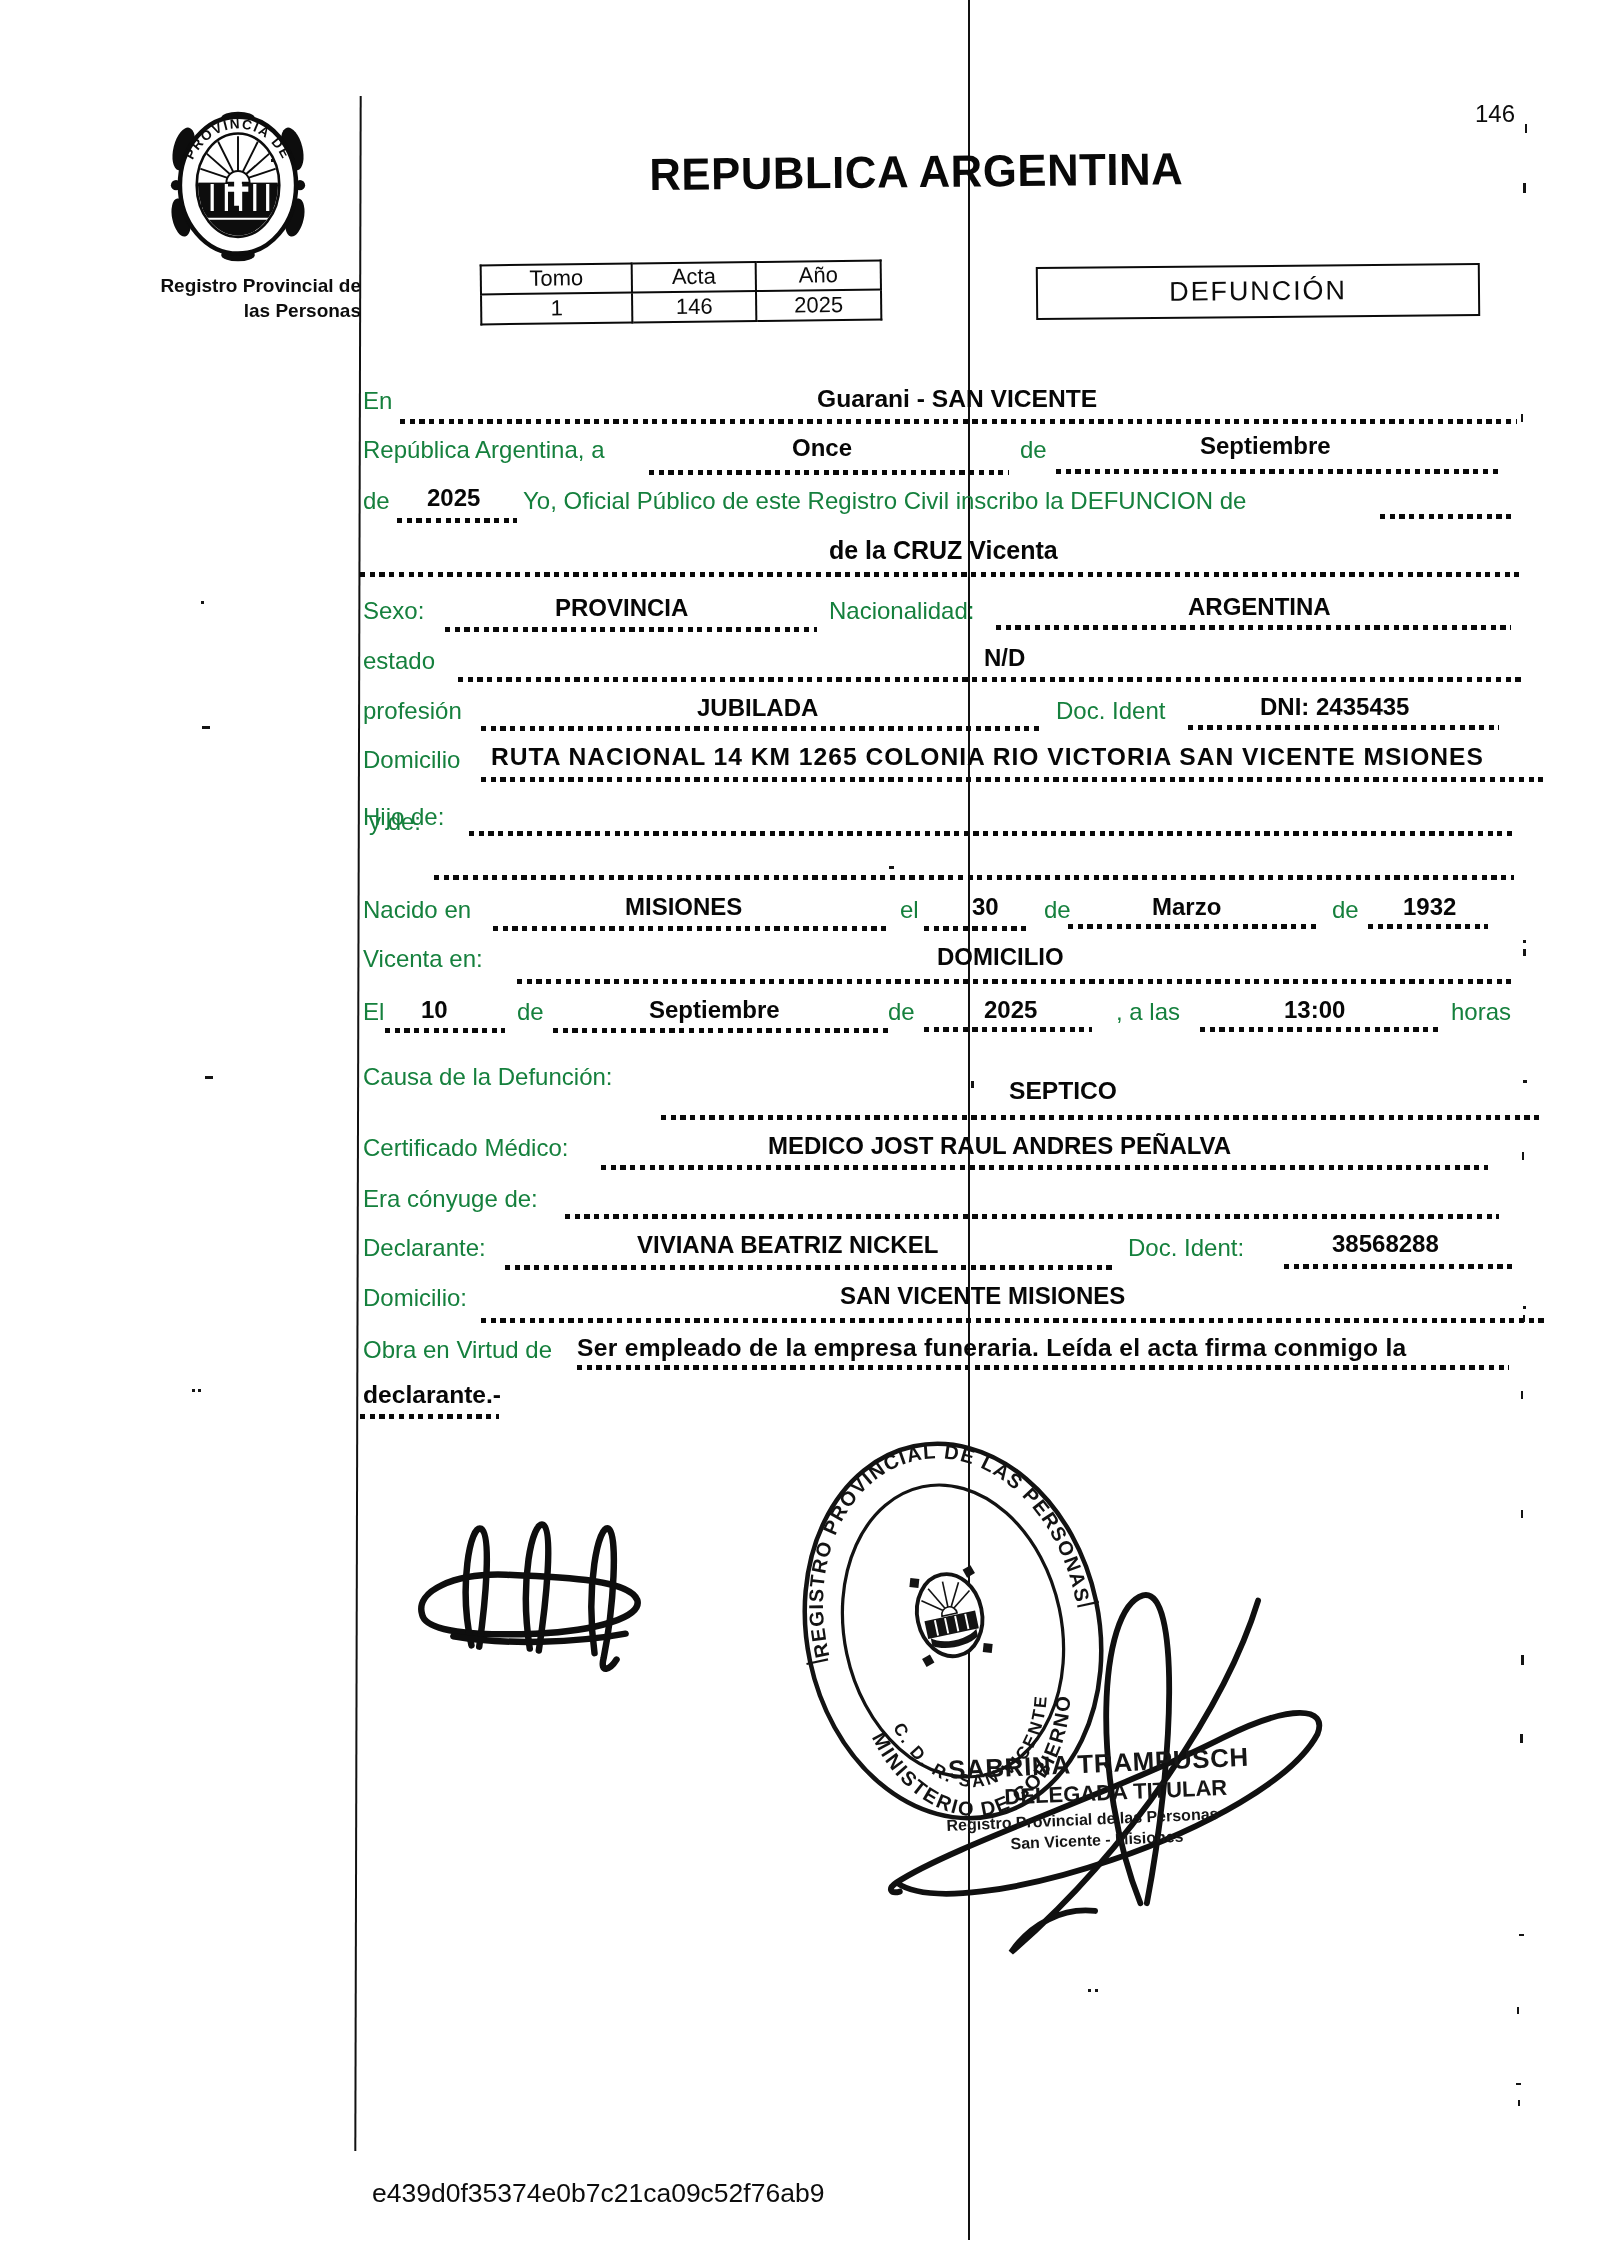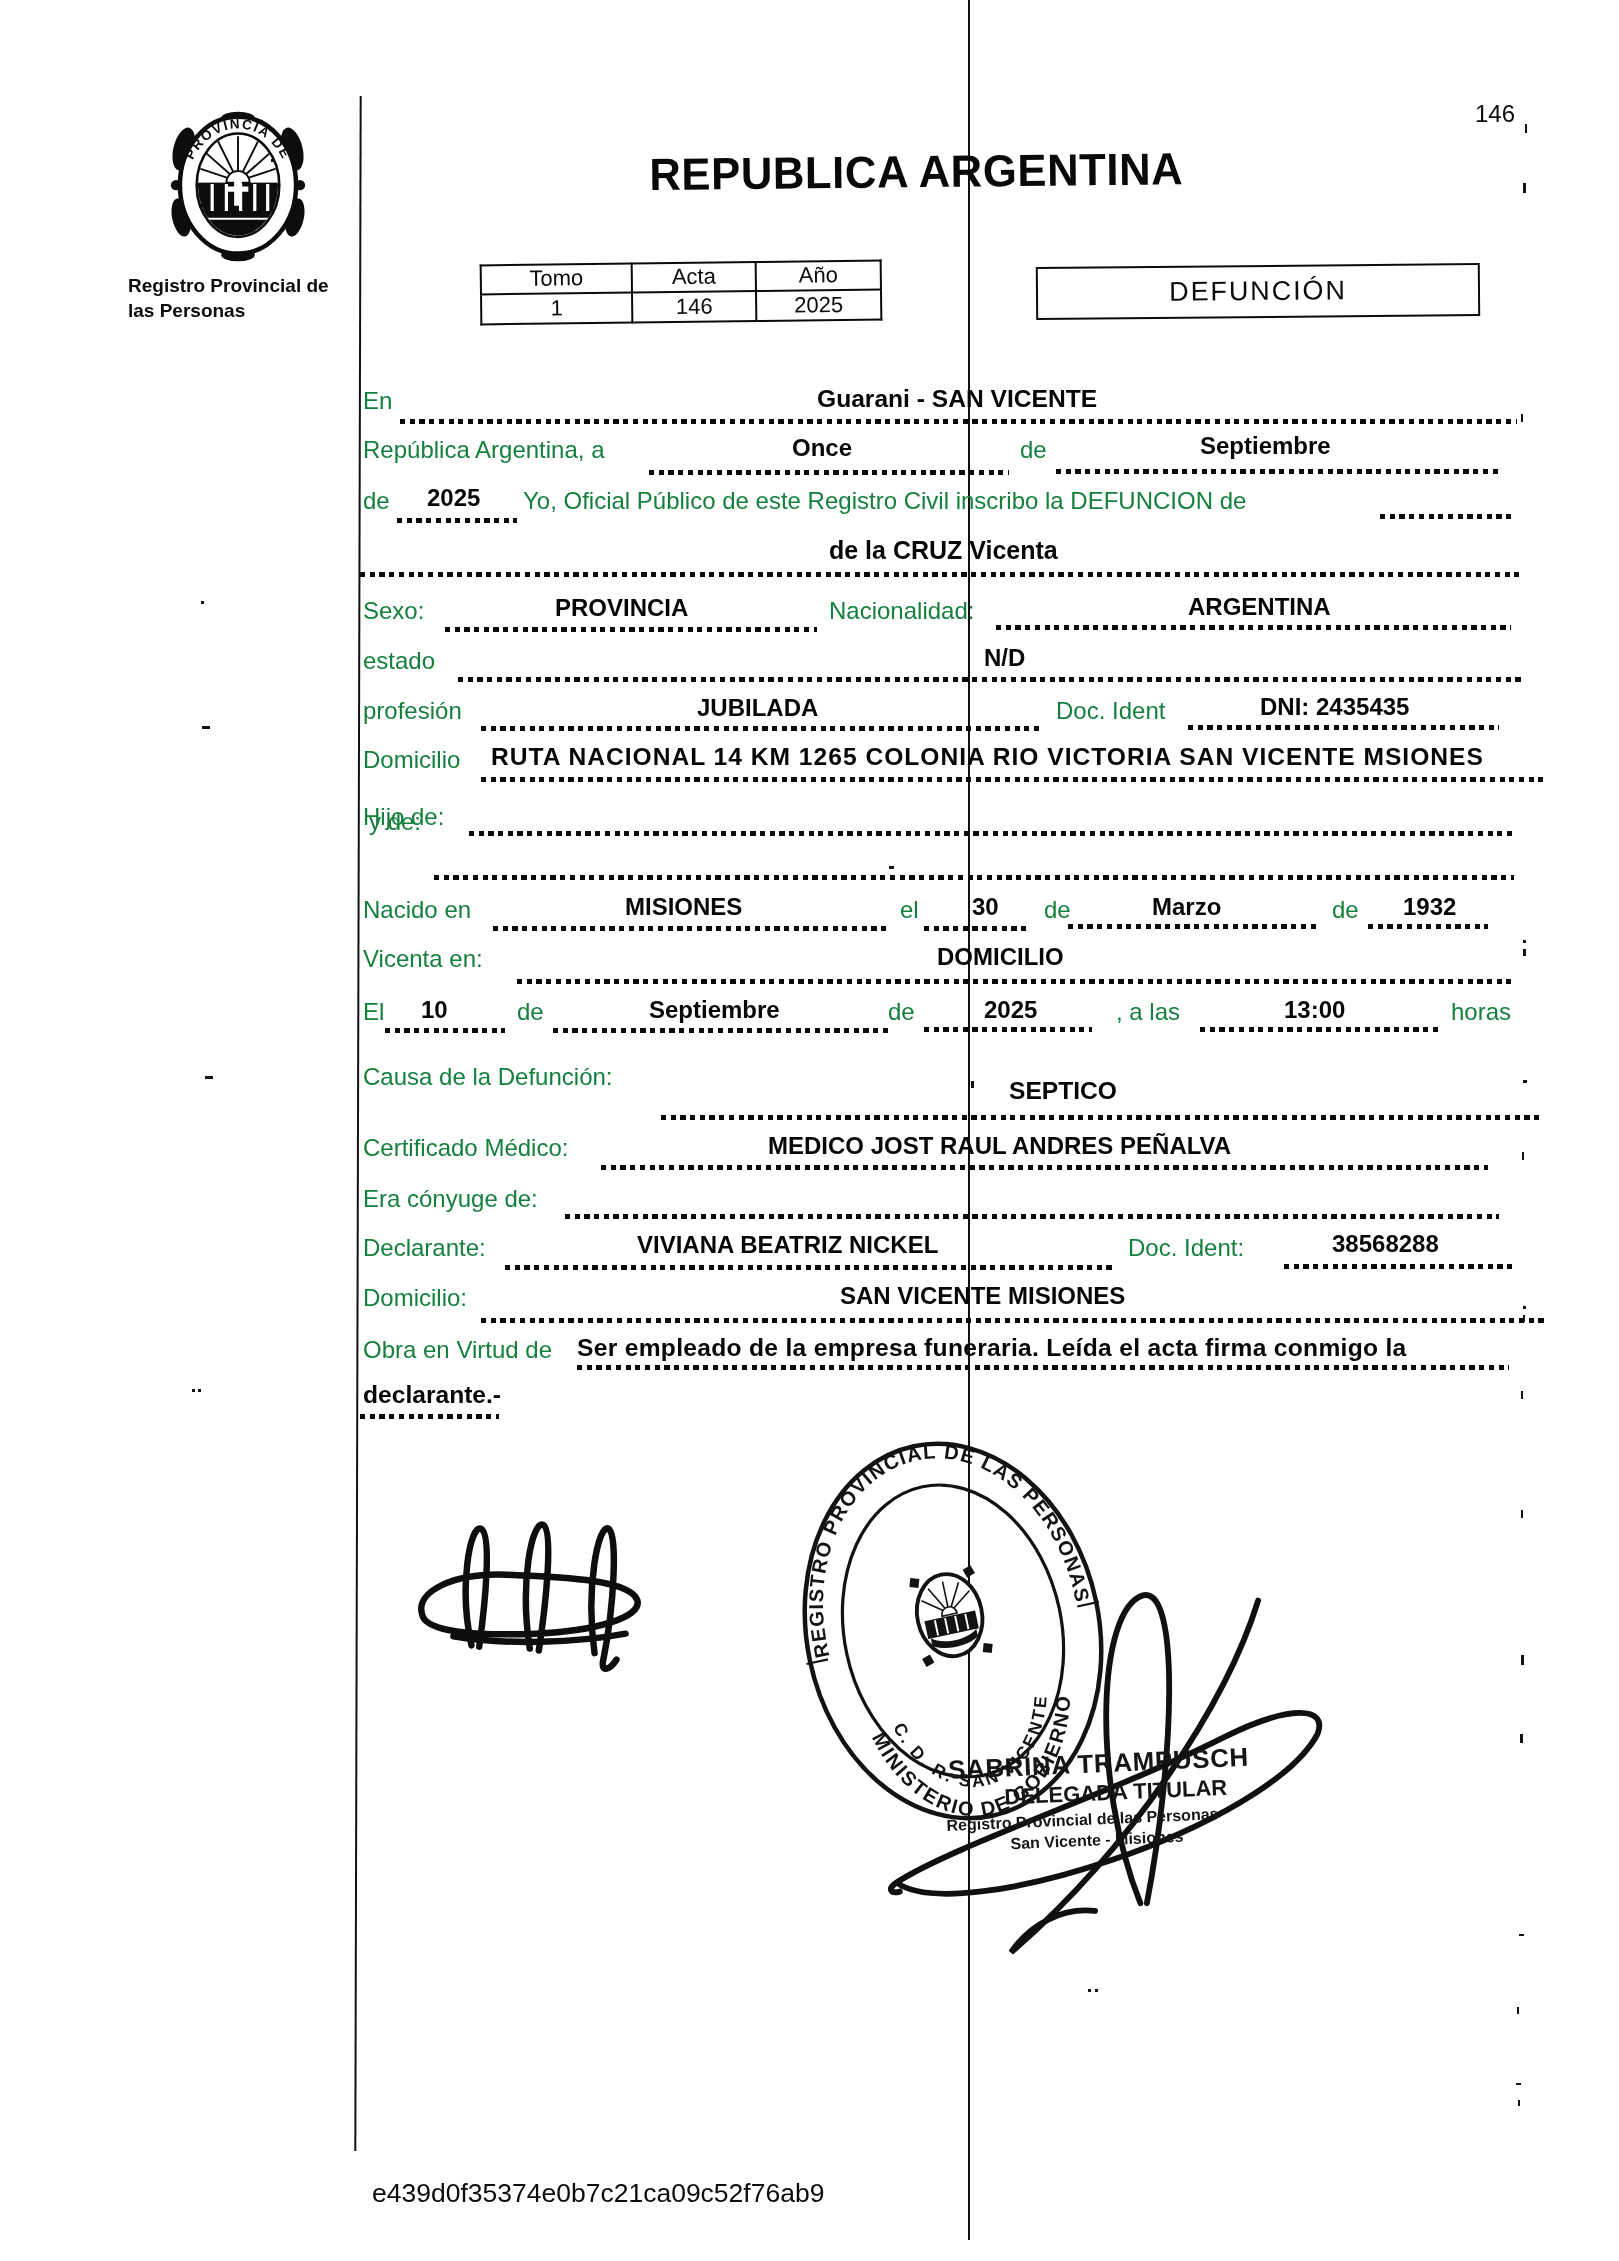--- a/index.html
+++ b/index.html
@@ -13,21 +13,21 @@
   .val{position:absolute;font-size:24px;font-weight:bold;white-space:nowrap;color:#070707;}
   .dot{position:absolute;height:4.5px;background:repeating-linear-gradient(90deg,#0a0a0a 0 5.2px,transparent 5.2px 9.7px);}
   .vline{position:absolute;width:1.9px;background:#111;}
   .mk{position:absolute;background:#141414;}
   .tbl{position:absolute;border-collapse:collapse;transform:rotate(-0.7deg);}
   .tbl td{border:2.6px solid #0a0a0a;text-align:center;font-size:22px;padding:0;}
   .box-def{position:absolute;border:2.6px solid #0b0b0b;display:flex;align-items:center;justify-content:center;
     font-size:27px;letter-spacing:1.9px;transform:rotate(-0.5deg);}
   .title{position:absolute;font-size:45px;font-weight:bold;letter-spacing:0.6px;
     transform:scaleX(.97) rotate(-0.6deg);transform-origin:left top;white-space:nowrap;color:#090909;}
-  .orgname{position:absolute;width:233px;text-align:left;font-size:19px;font-weight:600;line-height:24.6px;color:#0d0d0d;}
+  .orgname{position:absolute;width:233px;text-align:right;font-size:19px;font-weight:600;line-height:24.6px;color:#0d0d0d;}
   .stamp-line{position:absolute;white-space:nowrap;color:#161616;}
   svg{display:block;}
 </style>
 </head>
 <body>
 
 <div class="page">
 
   <div class="abs" style="left:1475px;top:100px;font-size:24px;">146</div>
 

